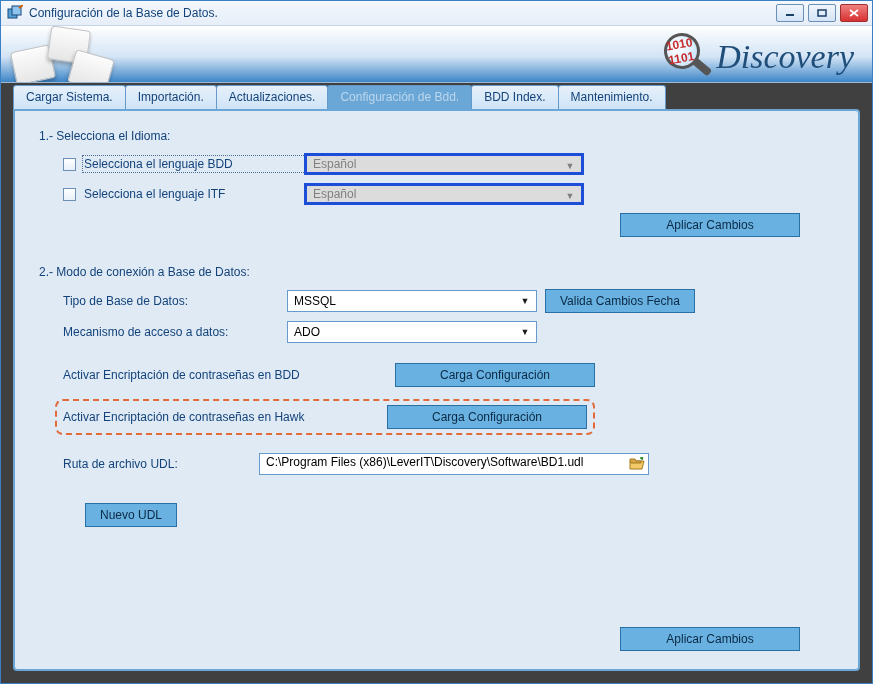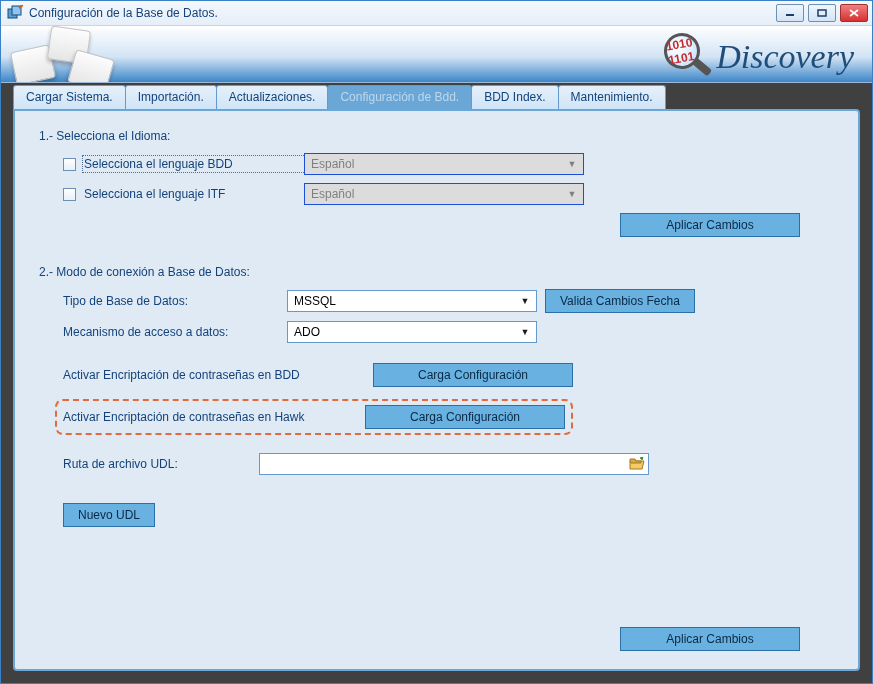--- a/index.html
+++ b/index.html
@@ -95,39 +95,40 @@
   .chk {
     width: 13px; height: 13px; border: 1px solid #6b8fb5;
     background: linear-gradient(to bottom,#fff,#e8f0fa);
     margin-right: 8px; cursor: pointer;
   }
   .chk-label { width: 220px; }
   .focus-rect { outline: 1px dotted #4c6f95; outline-offset: 1px; }
 
   .dropdown {
     height: 22px; width: 280px; background: #dcdcdc;
-    border: 1px solid #1d4ed8; color: #808080;
+    border: 3px solid #1d4ed8; color: #808080;
     display: flex; align-items: center; padding: 0 6px; position: relative;
     cursor: default;
   }
   .dropdown.enabled { background: #fff; color: #000; border: 1px solid #6699cc; cursor: pointer; }
   .dropdown .arrow {
     position: absolute; right: 3px; top: 2px;
     width: 16px; height: 16px;
     display:flex; align-items:center; justify-content:center;
   }
   .dropdown.enabled .arrow { color:#000; }
   .dropdown .arrow::before { content: "▼"; font-size: 9px; color:#808080; }
   .dropdown.enabled .arrow::before { color:#1a1a1a; }
 
   .btn {
     height: 24px; padding: 0 14px; min-width: 100px;
     background: #69b1e0; border: 1px solid #2a6fa5;
     color: #0a2945; display:inline-flex; align-items:center; justify-content:center;
     cursor: pointer;
+    margin-left: 22px;
   }
   .btn.wide { min-width: 180px; }
 
   .section2 { margin-top: 28px; }
   .label-col { width: 224px; }
   .db-row .dropdown { width: 250px; }
   .db-row .btn { margin-left: 8px; }
 
   .enc-row { display:flex; align-items:center; margin-bottom: 12px; }
   .enc-label { width: 310px; }
@@ -269,20 +270,21 @@
           <div class="enc-row" style="margin-left:-8px;">
             <div class="highlight-box">
               <span class="enc-label" style="width:302px">Activar Encriptación de contraseñas en Hawk</span>
               <div class="btn" style="width:200px">Carga Configuración</div>
             </div>
           </div>
 
           <div class="row" style="margin-top:18px;">
             <span style="width:196px">Ruta de archivo UDL:</span>
             <div class="path-input">
+              <input type="text" value="C:\Program Files (x86)\LeverIT\Discovery\Software\BD1.udl" style="">
               <span class="folder-btn">
                 <svg width="16" height="14" viewBox="0 0 16 14">
                   <path d="M1 4 L1 12 L13 12 L15 4 Z" fill="#f3c96a" stroke="#a57b1e"></path>
                   <path d="M1 4 L1 2 L6 2 L7 4 L12 4 L12 6 L2 6 Z" fill="#d8a74c" stroke="#a57b1e"></path>
                   <path d="M12 2 L12 0 M12 2 L14 2 M12 2 L14 0" stroke="#2e8b2e" stroke-width="1.4"></path>
                 </svg>
               </span>
             </div>
           </div>
 

